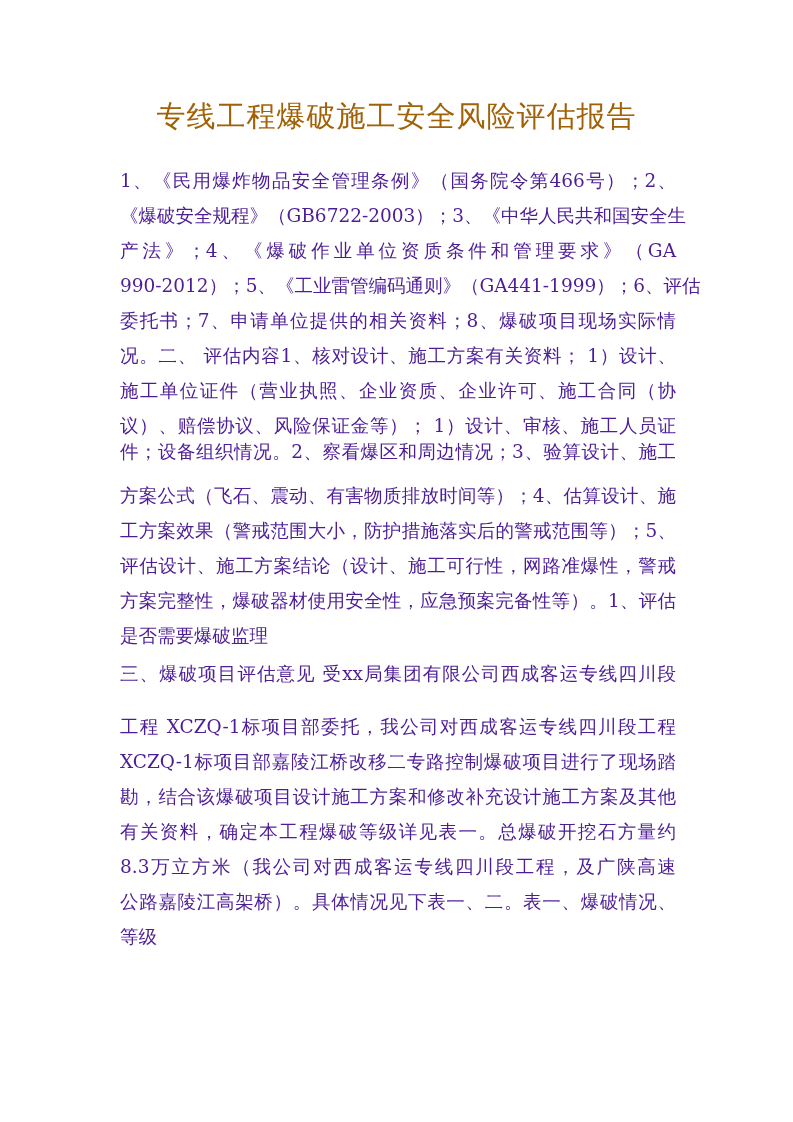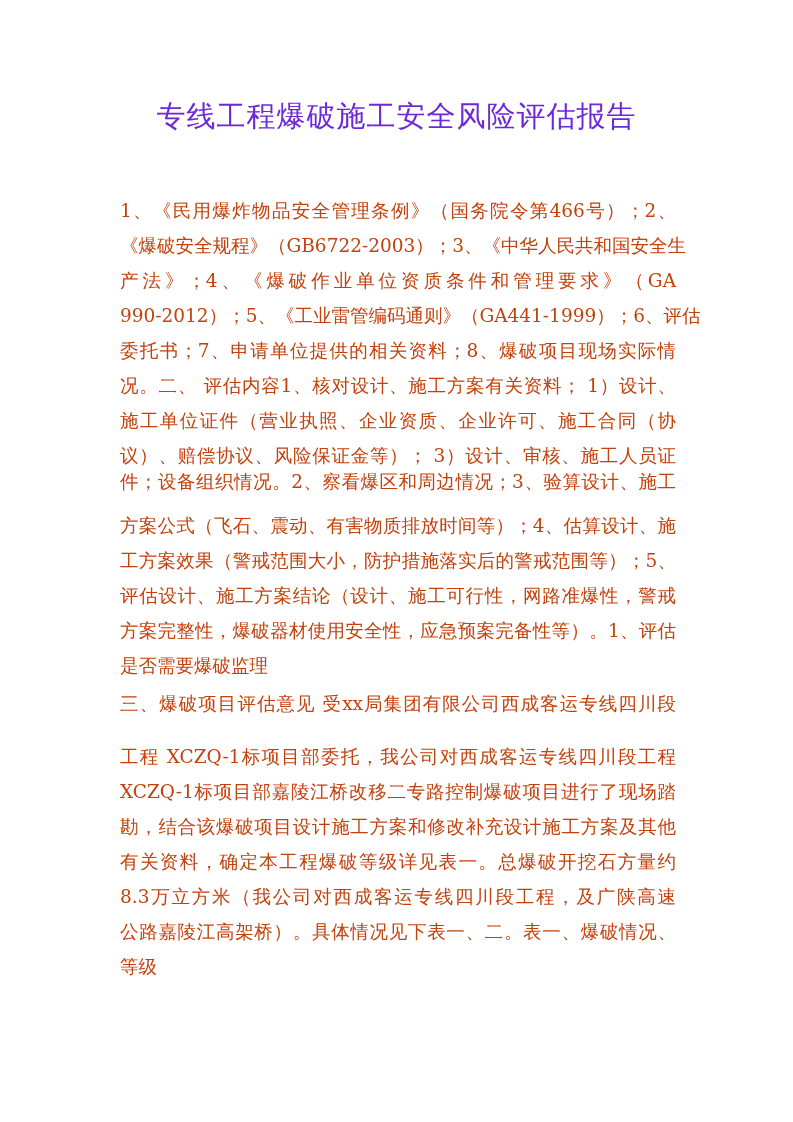--- a/index.html
+++ b/index.html
@@ -1,40 +1,40 @@
 <!DOCTYPE html>
 <html><head>
   <meta charset="utf-8">
   <style>
     html, body { margin: 0; padding: 0; background: #ffffff; }
     body { width: 793px; height: 1122px; position: relative; overflow: hidden;
            font-family: "DejaVu Serif", "Liberation Serif", serif; color: #111; }
     .page { position: absolute; left: 0; top: 0; width: 793px; height: 1122px; background: #fff; }
     .title { position: absolute; left: 0; top: 94px; width: 793px; text-align: center;
-             font-size: 29px; letter-spacing: 1px; line-height: 44px; color: #6d28d9; }
+             font-size: 29px; letter-spacing: 1px; line-height: 44px; color: #a16207; }
     .line { position: absolute; left: 120px; width: 556px; font-size: 18.5px;
             line-height: 35px; white-space: nowrap; text-align: justify;
-            text-align-last: justify; color: #c2410c; margin-top: 30px; }
+            text-align-last: justify; color: #4c1d95; }
     .line.last { text-align-last: left; }
   </style>
 </head>
 <body>
 
 <div class="page">
   <div class="title">专线工程爆破施工安全风险评估报告</div>
 
   <div>
     <div class="line" style="top:163px">1、《民用爆炸物品安全管理条例》（国务院令第466号）；2、</div>
     <div class="line" style="top:198px">《爆破安全规程》（GB6722-2003）；3、《中华人民共和国安全生</div>
     <div class="line" style="top:233px">产法》；4、《爆破作业单位资质条件和管理要求》（GA</div>
     <div class="line" style="top:268px">990-2012）；5、《工业雷管编码通则》（GA441-1999）；6、评估</div>
     <div class="line" style="top:303px">委托书；7、申请单位提供的相关资料；8、爆破项目现场实际情</div>
     <div class="line" style="top:338px">况。二、 评估内容1、核对设计、施工方案有关资料； 1）设计、</div>
     <div class="line" style="top:373px">施工单位证件（营业执照、企业资质、企业许可、施工合同（协</div>
-    <div class="line" style="top:408px">议）、赔偿协议、风险保证金等）； 3）设计、审核、施工人员证</div>
+    <div class="line" style="top:408px">议）、赔偿协议、风险保证金等）； 1）设计、审核、施工人员证</div>
     <div class="line" style="top:434px">件；设备组织情况。2、察看爆区和周边情况；3、验算设计、施工</div>
     <div class="line" style="top:478px">方案公式（飞石、震动、有害物质排放时间等）；4、估算设计、施</div>
     <div class="line" style="top:513px">工方案效果（警戒范围大小，防护措施落实后的警戒范围等）；5、</div>
     <div class="line" style="top:548px">评估设计、施工方案结论（设计、施工可行性，网路准爆性，警戒</div>
     <div class="line" style="top:583px">方案完整性，爆破器材使用安全性，应急预案完备性等）。1、评估</div>
     <div class="line last" style="top:618px">是否需要爆破监理</div>
   </div>
 
   <div>
     <div class="line" style="top:656px">三、爆破项目评估意见 受xx局集团有限公司西成客运专线四川段</div>

